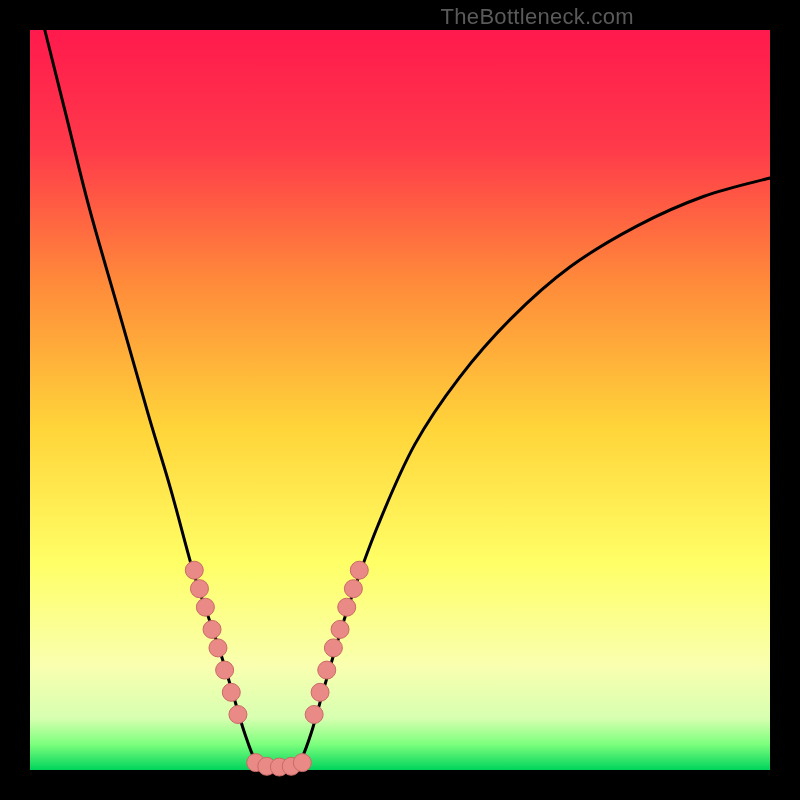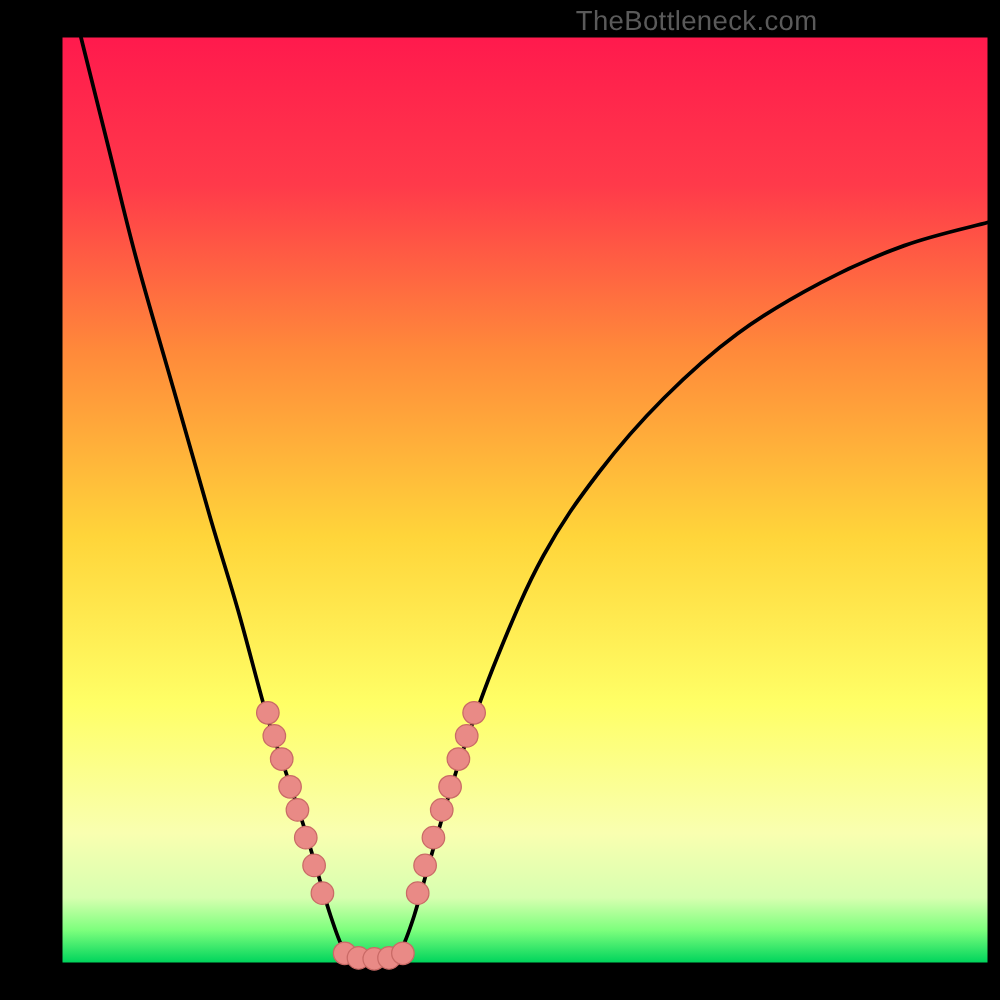--- a/index.html
+++ b/index.html
@@ -8,21 +8,20 @@
     width: 800px;
     height: 800px;
     background: #000;
     font-family: Arial, Helvetica, sans-serif;
     overflow: hidden;
   }
   .stage {
     position: relative;
     width: 644px;
     height: 800px;
-    margin-left: 20px;
   }
   .watermark {
     position: absolute;
     top: 4px;
     right: 10px;
     color: #5a5a5a;
     font-size: 22px;
     font-weight: 500;
     letter-spacing: 0.3px;
     user-select: none;

